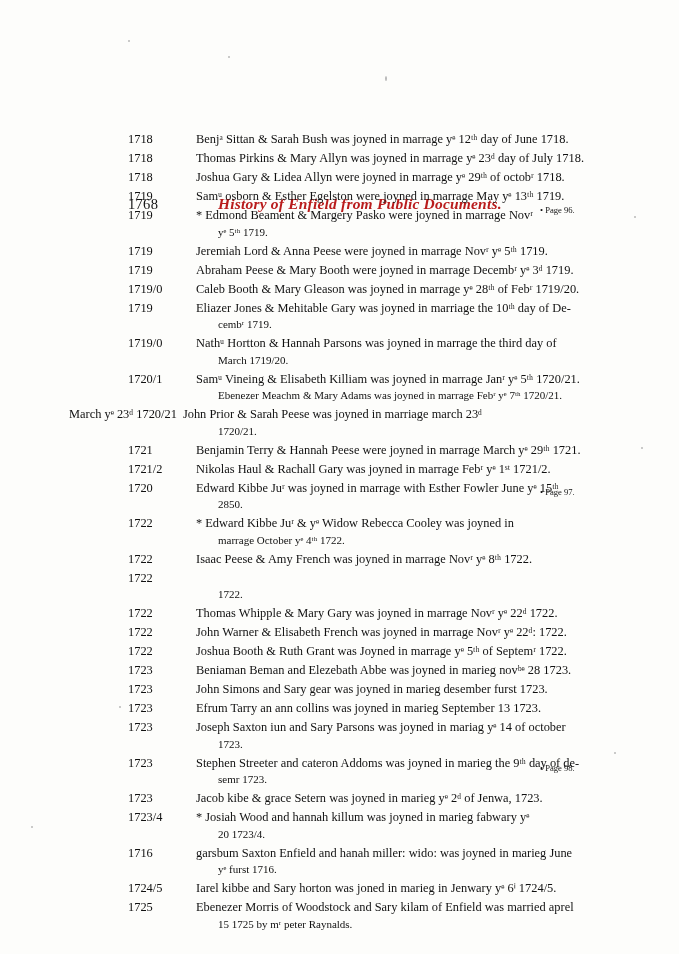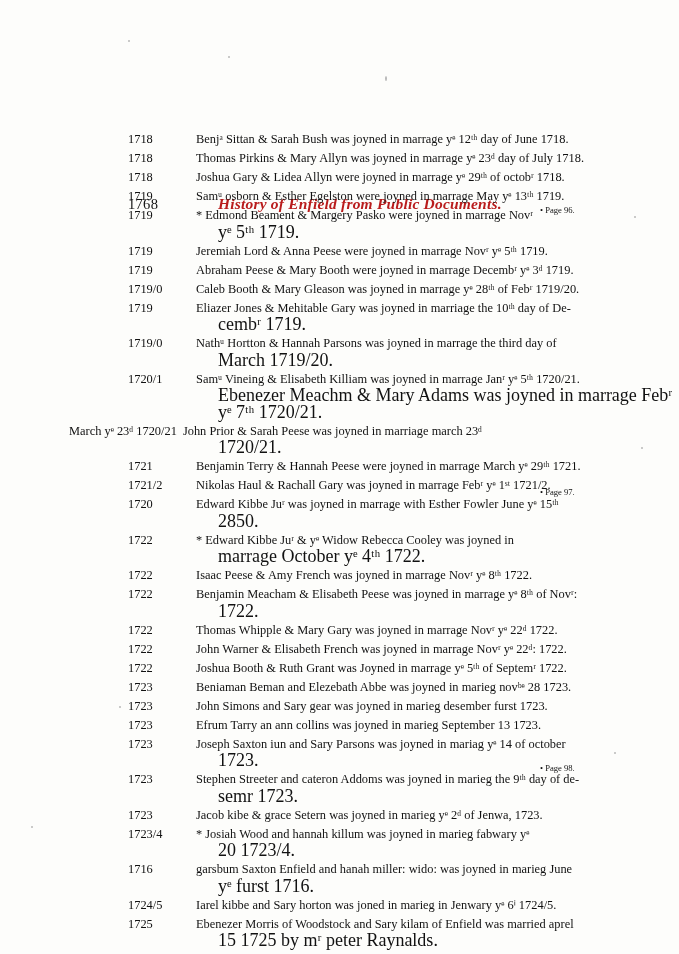--- a/index.html
+++ b/index.html
@@ -92,21 +92,21 @@
     line-height: 16.5px;
     color: #111;
     max-width: 388px;
     text-indent: 0;
   }
   .text.wrapline {
     max-width: 392px;
   }
   .cont {
     padding-left: 218px;
-    font-size: 18px;
+    font-size: 11px;
     line-height: 16.5px;
     color: #111;
   }
   .marginnote {
     position: absolute;
     font-size: 8.6px;
     color: #111;
     white-space: nowrap;
   }
   .footer {
@@ -264,21 +264,20 @@
     <div class="entry">
       <div class="row">
         <div class="year">1722</div>
         <div class="text">Isaac Peese &amp; Amy French was joyned in marrage Novʳ yᵉ 8ᵗʰ 1722.</div>
       </div>
     </div>
 
     <div class="entry">
       <div class="row">
         <div class="year">1722</div>
-        <div class="text wrapline">Benjamin Meacham &amp; Elisabeth Peese was joyned in marrage yᵉ 8ᵗʰ of Novʳ:</div>
       </div>
       <div class="cont">1722.</div>
     </div>
 
     <div class="entry">
       <div class="row">
         <div class="year">1722</div>
         <div class="text">Thomas Whipple &amp; Mary Gary was joyned in marrage Novʳ yᵉ 22ᵈ 1722.</div>
       </div>
     </div>

